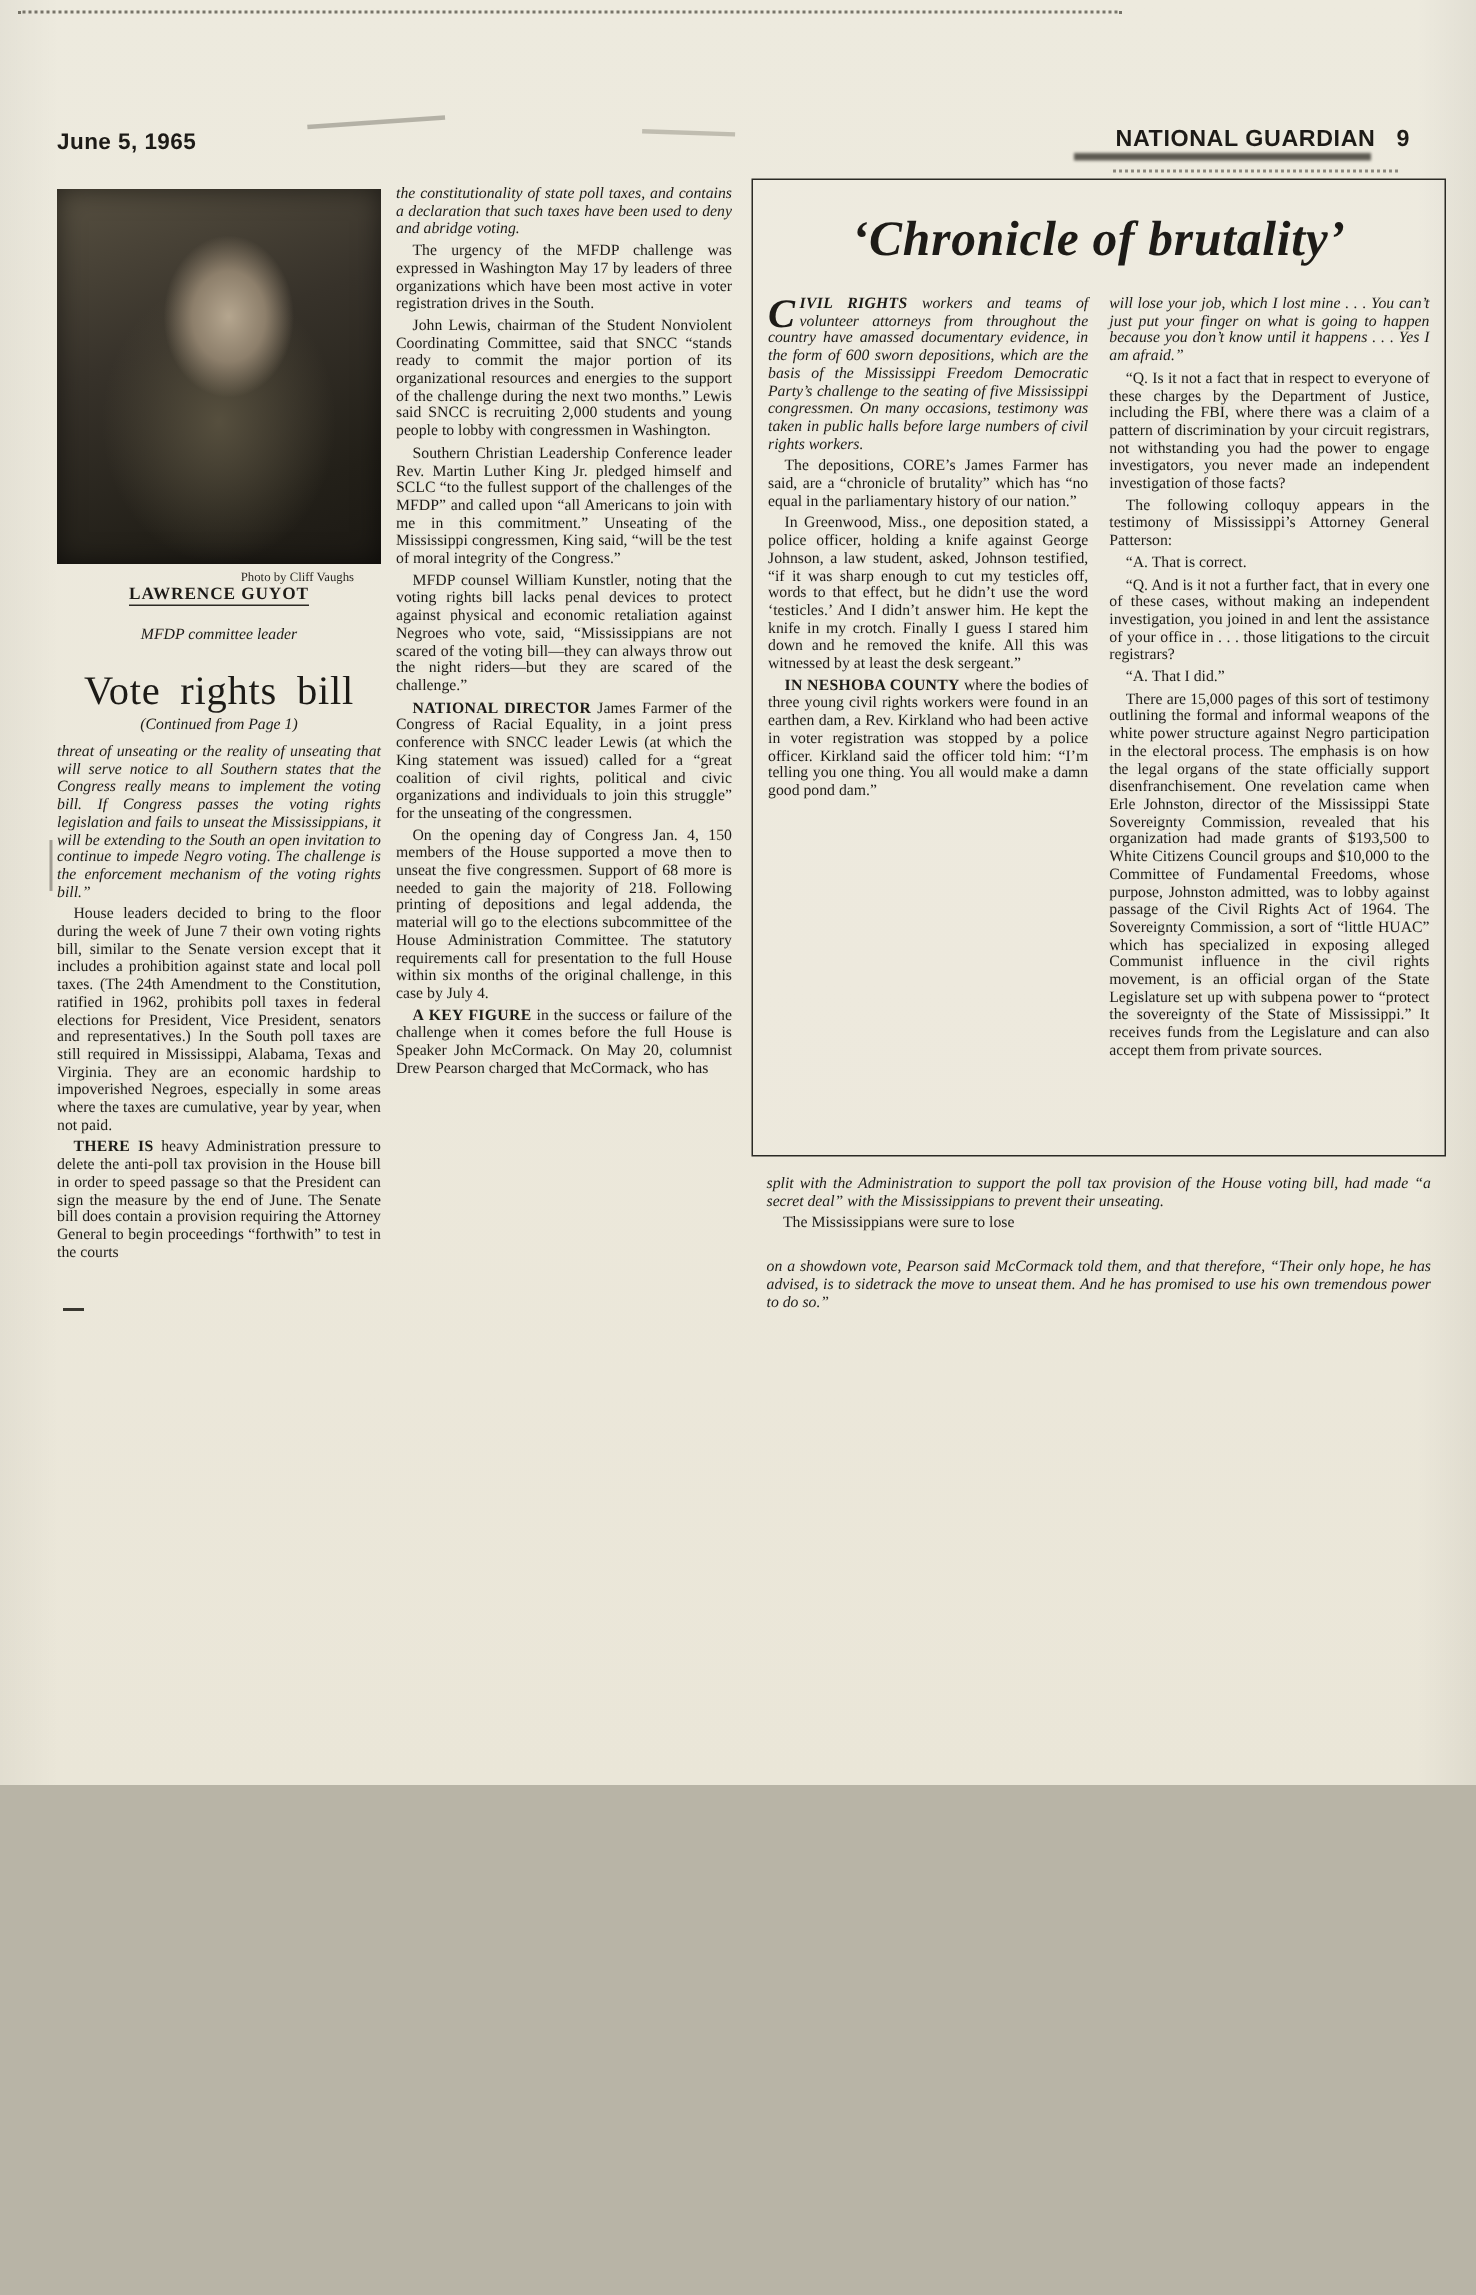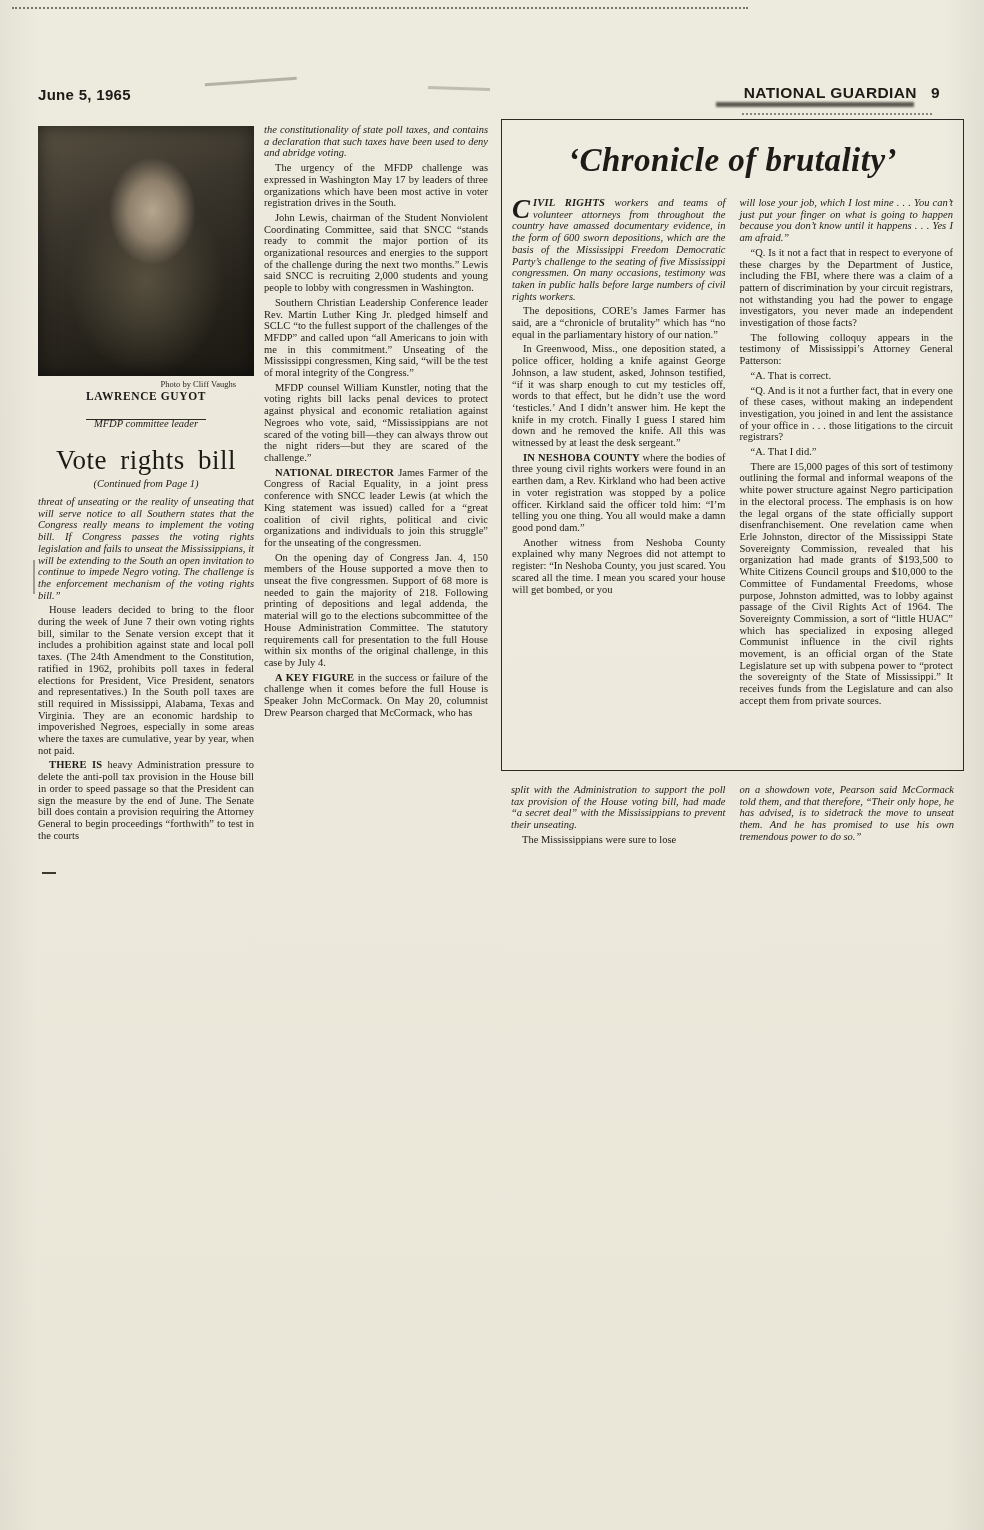--- a/index.html
+++ b/index.html
@@ -1,20 +1,20 @@
 <!DOCTYPE html>
 <html><head>
 <meta charset="utf-8">
 <style>
   * { box-sizing: border-box; }
   html,body { margin:0; padding:0; background:#b8b4a6; }
   .page {
     position: relative;
     width: 984px;
-    height: 1530px;
+    height: 1190px;
     margin: 0 auto;
     background:
       linear-gradient(90deg, rgba(0,0,0,.04) 0%, rgba(0,0,0,0) 4%, rgba(0,0,0,0) 96%, rgba(0,0,0,.05) 100%),
       linear-gradient(180deg, #edeade 0%, #ece8db 55%, #eae6d8 100%);
     font-family: "Liberation Serif", "DejaVu Serif", serif;
     color: #1d1b17;
     overflow: hidden;
   }
   .top-dotted { position:absolute; top:7px; left:12px; width:736px; border-top:2px dotted #5a574c; opacity:.8; }
   .top-dotted-right { position:absolute; top:113px; right:52px; width:190px; border-top:2px dotted #55524a; opacity:.65; }
@@ -35,38 +35,38 @@
   .photo {
     width:216px; height:250px;
     background:
       radial-gradient(ellipse 58px 72px at 53% 34%, #b5a68f 0%, #8d7f6b 42%, rgba(60,55,45,0) 75%),
       radial-gradient(ellipse 95px 115px at 50% 62%, #564f3e 0%, rgba(40,37,30,0) 82%),
       linear-gradient(160deg, #575041 0%, #37322a 40%, #232019 78%, #1c1914 100%);
     box-shadow: inset 0 0 18px rgba(0,0,0,.55);
   }
   .photo-credit { font-size:8.5px; text-align:right; padding-right:18px; margin-top:3px; color:#2a2822; }
   .caption-name { font-weight:bold; font-size:11.5px; text-align:center; letter-spacing:.6px; margin-top:1px; }
-  .caption-name span { border-bottom:1.5px solid #2c2a24; padding-bottom:17px; }
+  .caption-name span { border-bottom:1.5px solid #2c2a24; padding-bottom:1px; }
   .caption-role { font-style:italic; font-size:10.5px; text-align:center; margin-top:16px; }
 
   .headline { font-size:27px; font-weight:normal; margin:16px 0 2px; text-align:center; word-spacing:6px; letter-spacing:.5px; }
   .continued { font-style:italic; font-size:10.5px; text-align:center; margin:2px 0 7px; }
 
   p.body-p { margin:0 0 3px; font-size:10.5px; line-height:11.7px; text-align:justify; text-indent:11px; }
   p.body-p.ni { text-indent:0;font-style:italic; }
   b.lead { font-weight:bold; letter-spacing:.2px; }
 
   .chronicle-box { border:1.5px solid #2b2a25; min-height:652px; padding:6px 10px 14px; background:rgba(255,255,255,.06); }
   .chronicle-title { text-align:center; font-size:33px; font-weight:bold; font-style:italic; margin:16px 0 18px; letter-spacing:.5px; }
   .box-cols { display:flex; gap:14px; }
   .box-col { flex:1; min-width:0; }
 
   p.dc .dropcap { float:left; font-size:27px; line-height:22px; font-weight:bold; padding:1px 3px 0 0; }
 
-  .bottom-cols { display:flex; gap:14px; margin-top:13px; padding:0 10px; }
+  .bottom-cols { display:flex; gap:14px; margin-top:13px; padding:0 10px;flex-direction:column; }
 </style>
 </head>
 <body>
 
 <div class="page">
 
   <div class="top-dotted"></div>
   <div class="top-dotted-right"></div>
   <div class="scribble-1"></div>
   <div class="scribble-2"></div>
@@ -104,21 +104,20 @@
 
   <div class="right-region">
     <div class="chronicle-box">
       <h2 class="chronicle-title">‘Chronicle of brutality’</h2>
       <div class="box-cols">
         <div class="box-col">
           <p class="body-p ni dc"><span class="dropcap">C</span><b class="lead">IVIL RIGHTS</b> <span>workers and teams of volunteer attorneys from throughout the country have amassed documentary evidence, in the form of 600 sworn depositions, which are the basis of the Mississippi Freedom Democratic Party’s challenge to the seating of five Mississippi congressmen. On many occasions, testimony was taken in public halls before large numbers of civil rights workers.</span></p>
           <p class="body-p">The depositions, CORE’s James Farmer has said, are a “chronicle of brutality” which has “no equal in the parliamentary history of our nation.”</p>
           <p class="body-p">In Greenwood, Miss., one deposition stated, a police officer, holding a knife against George Johnson, a law student, asked, Johnson testified, “if it was sharp enough to cut my testicles off, words to that effect, but he didn’t use the word ‘testicles.’ And I didn’t answer him. He kept the knife in my crotch. Finally I guess I stared him down and he removed the knife. All this was witnessed by at least the desk sergeant.”</p>
           <p class="body-p"><b class="lead">IN NESHOBA COUNTY</b> <span>where the bodies of three young civil rights workers were found in an earthen dam, a Rev. Kirkland who had been active in voter registration was stopped by a police officer. Kirkland said the officer told him: “I’m telling you one thing. You all would make a damn good pond dam.”</span></p>
-          <p class="body-p">Another witness from Neshoba County explained why many Negroes did not attempt to register: “In Neshoba County, you just scared. You scared all the time. I mean you scared your house will get bombed, or you</p>
         </div>
         <div class="box-col">
           <p class="body-p ni">will lose your job, which I lost mine . . . You can’t just put your finger on what is going to happen because you don’t know until it happens . . . Yes I am afraid.”</p>
           <p class="body-p">“Q. Is it not a fact that in respect to everyone of these charges by the Department of Justice, including the FBI, where there was a claim of a pattern of discrimination by your circuit registrars, not withstanding you had the power to engage investigators, you never made an independent investigation of those facts?</p>
           <p class="body-p">The following colloquy appears in the testimony of Mississippi’s Attorney General Patterson:</p>
           <p class="body-p">“A. That is correct.</p>
           <p class="body-p">“Q. And is it not a further fact, that in every one of these cases, without making an independent investigation, you joined in and lent the assistance of your office in . . . those litigations to the circuit registrars?</p>
           <p class="body-p">“A. That I did.”</p>
           <p class="body-p">There are 15,000 pages of this sort of testimony outlining the formal and informal weapons of the white power structure against Negro participation in the electoral process. The emphasis is on how the legal organs of the state officially support disenfranchisement. One revelation came when Erle Johnston, director of the Mississippi State Sovereignty Commission, revealed that his organization had made grants of $193,500 to White Citizens Council groups and $10,000 to the Committee of Fundamental Freedoms, whose purpose, Johnston admitted, was to lobby against passage of the Civil Rights Act of 1964. The Sovereignty Commission, a sort of “little HUAC” which has specialized in exposing alleged Communist influence in the civil rights movement, is an official organ of the State Legislature set up with subpena power to “protect the sovereignty of the State of Mississippi.” It receives funds from the Legislature and can also accept them from private sources.</p>
         </div>

